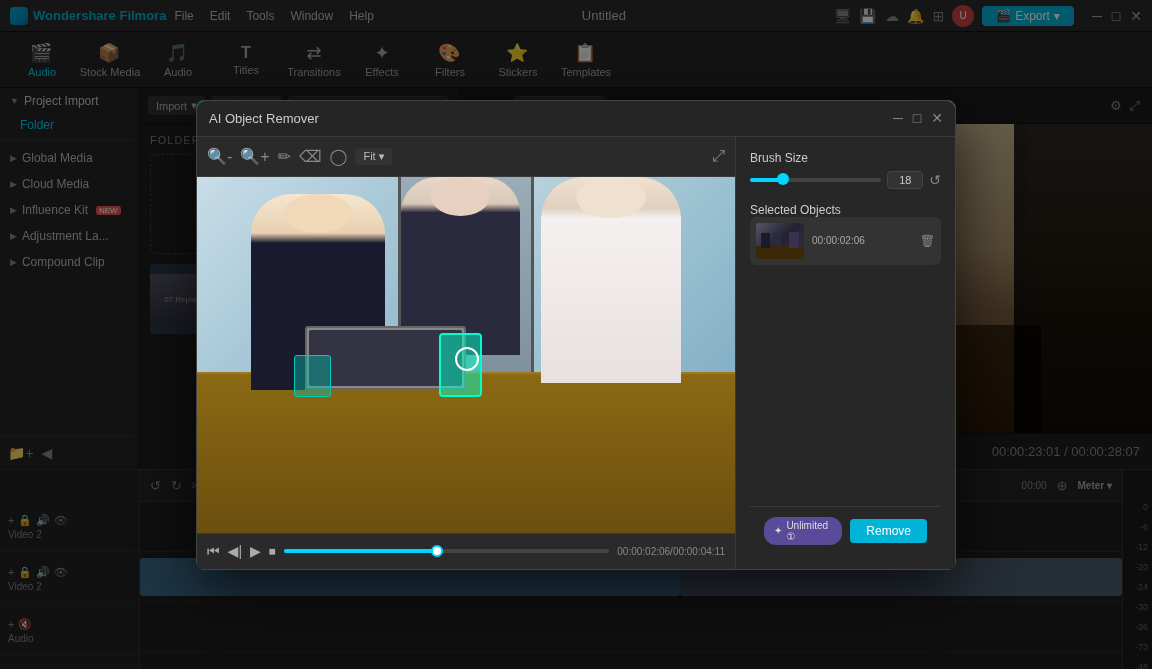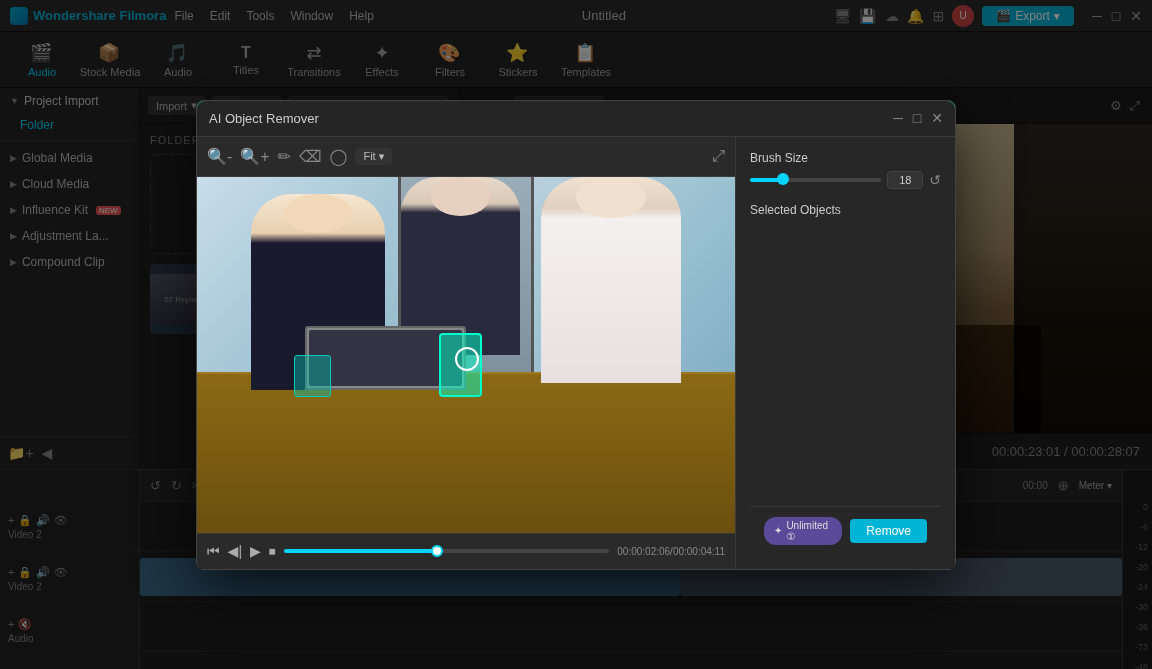--- a/index.html
+++ b/index.html
@@ -901,21 +901,21 @@
         <div class="timeline-ruler">
           <span class="timeline-controls-btn">↺</span>
           <span class="timeline-controls-btn">↻</span>
           <span class="timeline-controls-btn">✂</span>
           <span class="timeline-controls-btn">🗑</span>
           <span class="timeline-controls-btn">|◀</span>
           <span class="timeline-controls-btn">⏩</span>
           <span style="flex:1;"></span>
           <span style="font-size:10px;color:#888;">00:00</span>
           <span class="timeline-controls-btn">⊕</span>
-          <span style="font-size:10px;color:#aaa;">Meter ▾</span>
+          <span style="font-size:10px;color:#aaa;font-weight:bold;">Meter ▾</span>
         </div>
 
         <div class="timeline-tracks-area">
           <div class="timeline-track-row">
             <div class="progress-indicator" style="left:60%;"></div>
           </div>
           <div class="timeline-track-row">
             <div class="track-clip" style="left:0;width:55%;background:#3a6a8a;"></div>
             <div style="position:absolute;top:6px;left:55%;right:0;height:38px;background:#4a5a6a;border-radius:3px;"></div>
           </div>
@@ -1030,20 +1030,33 @@
                 <div class="brush-slider-fill" style="width:25%;"></div>
                 <div class="brush-slider-thumb" style="left:calc(25% - 6px);"></div>
               </div>
               <div class="brush-size-value">18</div>
               <span class="brush-reset">↺</span>
             </div>
           </div>
 
           <div>
             <div class="selected-objects-title">Selected Objects</div>
+            <div class="object-card">
+              <div class="object-thumb">
+                <div class="object-thumb-scene">
+
+                  <div style="position:absolute;bottom:0;left:0;right:0;height:35%;background:#3a2808;"></div>
+                  <div style="position:absolute;bottom:30%;left:10%;width:20%;height:40%;background:#1a1a2e;"></div>
+                  <div style="position:absolute;bottom:35%;left:35%;width:18%;height:35%;background:#2a2a3e;"></div>
+                  <div style="position:absolute;bottom:30%;right:10%;width:22%;height:45%;background:#3a3050;"></div>
+                </div>
+              </div>
+              <span class="object-time">00:00:02:06</span>
+              <span class="object-delete">🗑</span>
+            </div>
           </div>
 
           <div style="flex:1;"></div>
 
           <div class="modal-footer">
             <div class="ai-badge">
               <span>✦</span>
               <span>Unlimited ①</span>
             </div>
             <button class="remove-btn">

